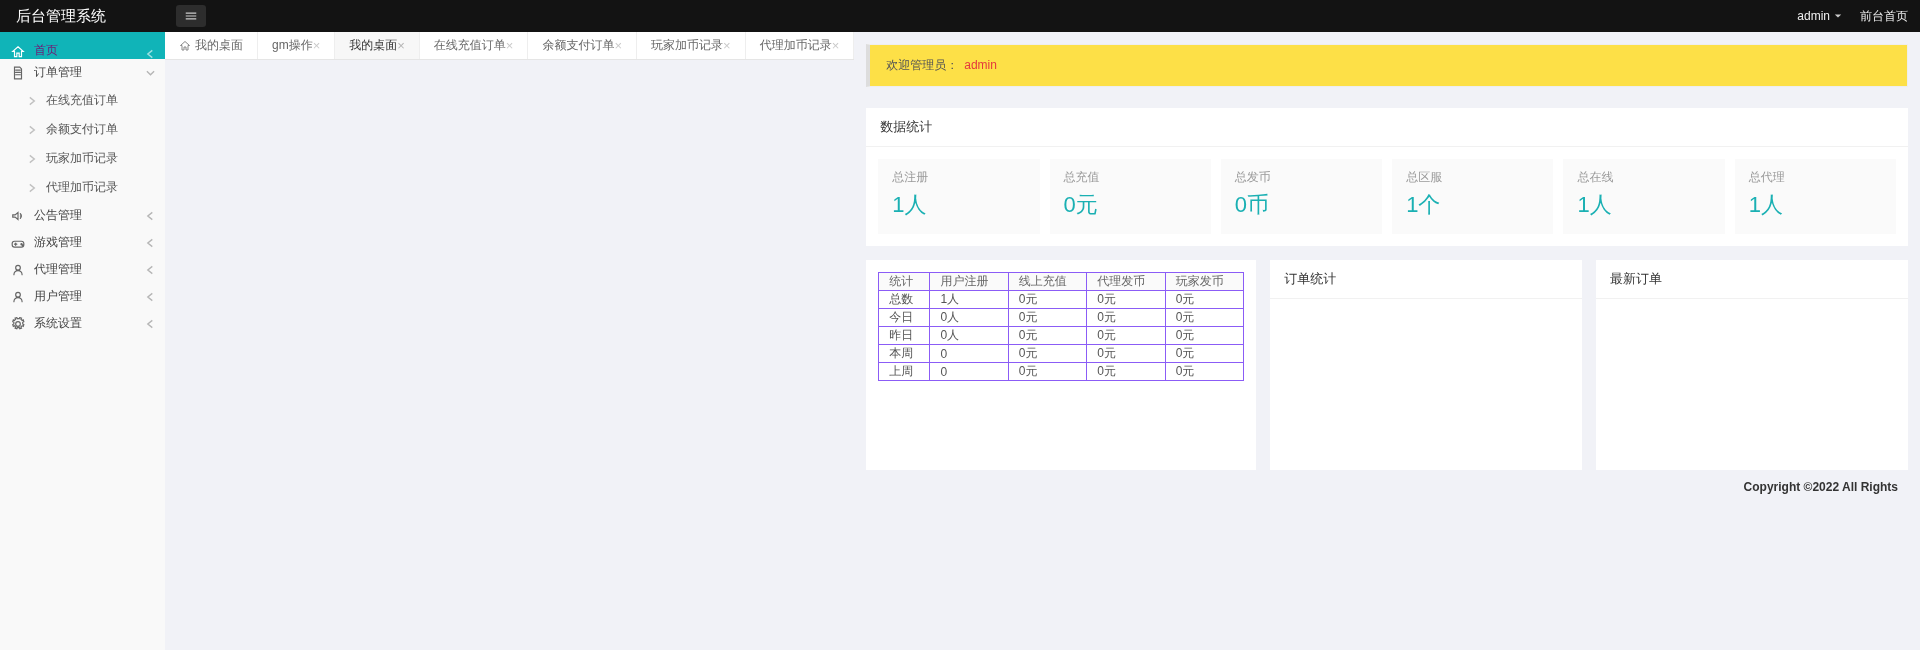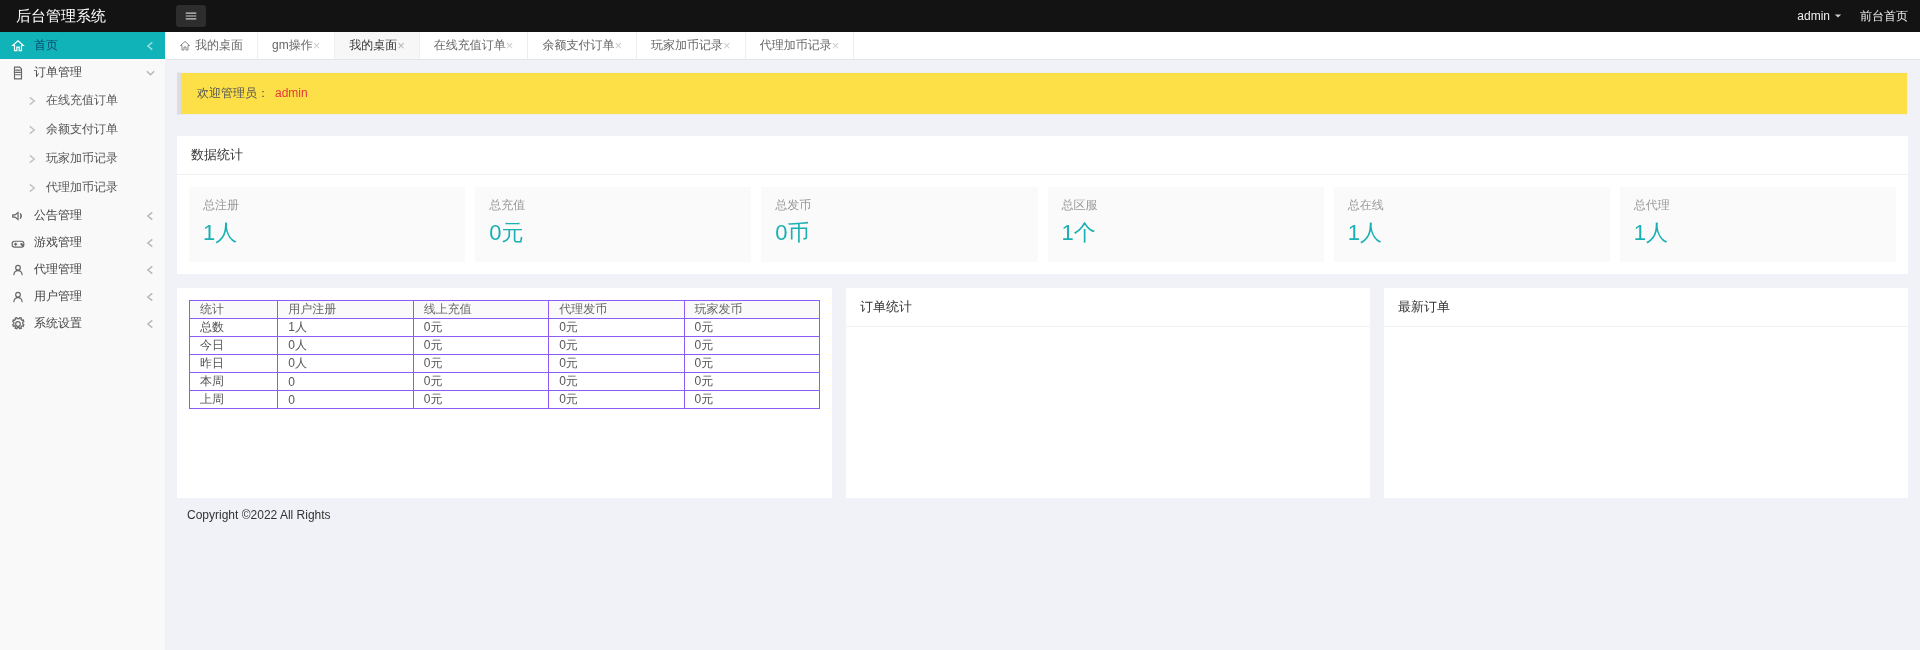--- a/index.html
+++ b/index.html
@@ -10,28 +10,28 @@
 .brand { font-size: 15px; font-weight: 500; padding-left: 4px; }
 .menu-toggle { position: absolute; left: 176px; width: 30px; height: 22px; background: #2d2d2d; border-radius: 3px; display: flex; align-items: center; justify-content: center; cursor: pointer; }
 .menu-toggle svg { width: 14px; height: 14px; }
 .top-right { margin-left: auto; display: flex; align-items: center; gap: 18px; font-size: 12px; }
 .user-drop { display: flex; align-items: center; gap: 4px; cursor: pointer; color: #eee; }
 .frontend-link { color: #eee; cursor: pointer; }
 
 
 .sidebar { position: absolute; left: 0; top: 32px; bottom: 0; width: 165px; background: #f9f9f9; overflow-y: auto; }
 .side-item { height: 27px; display: flex; align-items: center; padding: 0 10px; cursor: pointer; color: #444; position: relative; font-size: 12px; }
-.side-item.active { background: #10b4b8; color: #0c4a6e; }
+.side-item.active { background: #10b4b8; color: #701a75; align-items: flex-end; }
 .side-item .icon { width: 16px; display: inline-flex; align-items: center; justify-content: center; margin-right: 8px; }
 .side-item .chev { position: absolute; right: 10px; opacity: 0.6; }
 .side-sub { height: 29px; display: flex; align-items: center; padding-left: 28px; cursor: pointer; color: #555; font-size: 12px; }
 .side-sub .chev-r { width: 10px; margin-right: 8px; opacity: 0.5; }
 
 
-.main { position: absolute; left: 165px; top: 32px; right: 0; bottom: 0; display: flex; flex-direction: column; }
+.main { position: absolute; left: 165px; top: 32px; right: 0; bottom: 0; display: flex; flex-direction: row; }
 
 
 .tabs { height: 28px; background: #fff; display: flex; align-items: stretch; border-bottom: 1px solid #e5e5e5; font-size: 12px; }
 .tab { display: flex; align-items: center; padding: 0 14px; color: #666; cursor: pointer; border-right: 1px solid #eee; white-space: nowrap; }
 .tab.home { gap: 4px; }
 .tab.active { background: #f7f7f7; color: #333; }
 .tab .close { opacity: 0.35; font-size: 13px; }
 
 
 .content { flex: 1; padding: 12px; overflow: auto; }
@@ -48,21 +48,21 @@
 .stat-value { font-size: 22px; color: #1ab0b3; margin-top: 4px; font-weight: 400; }
 
 .cols { display: flex; gap: 14px; margin-top: 14px; }
 .col-panel { background: #fff; flex: 1; min-height: 210px; }
 .col-panel.wide { flex: 1.25; }
 
 table.tbl { width: 100%; border-collapse: collapse; font-size: 12px; }
 table.tbl th, table.tbl td { border: 1px solid #8b5cf6; padding: 0 10px; text-align: left; color: #555; }
 table.tbl th { background: #fafafa; font-weight: normal; color: #666; }
 
-.footer { text-align: left; padding: 10px; font-size: 12px; color: #333; font-weight: 400; }
+.footer { text-align: right; padding: 10px; font-size: 12px; color: #333; font-weight: 700; }
 
 svg { display: block; }
 </style>
 </head>
 <body>
 
 <div class="top-bar">
   <div class="brand">后台管理系统</div>
   <div class="menu-toggle">
     <svg viewBox="0 0 24 24">

